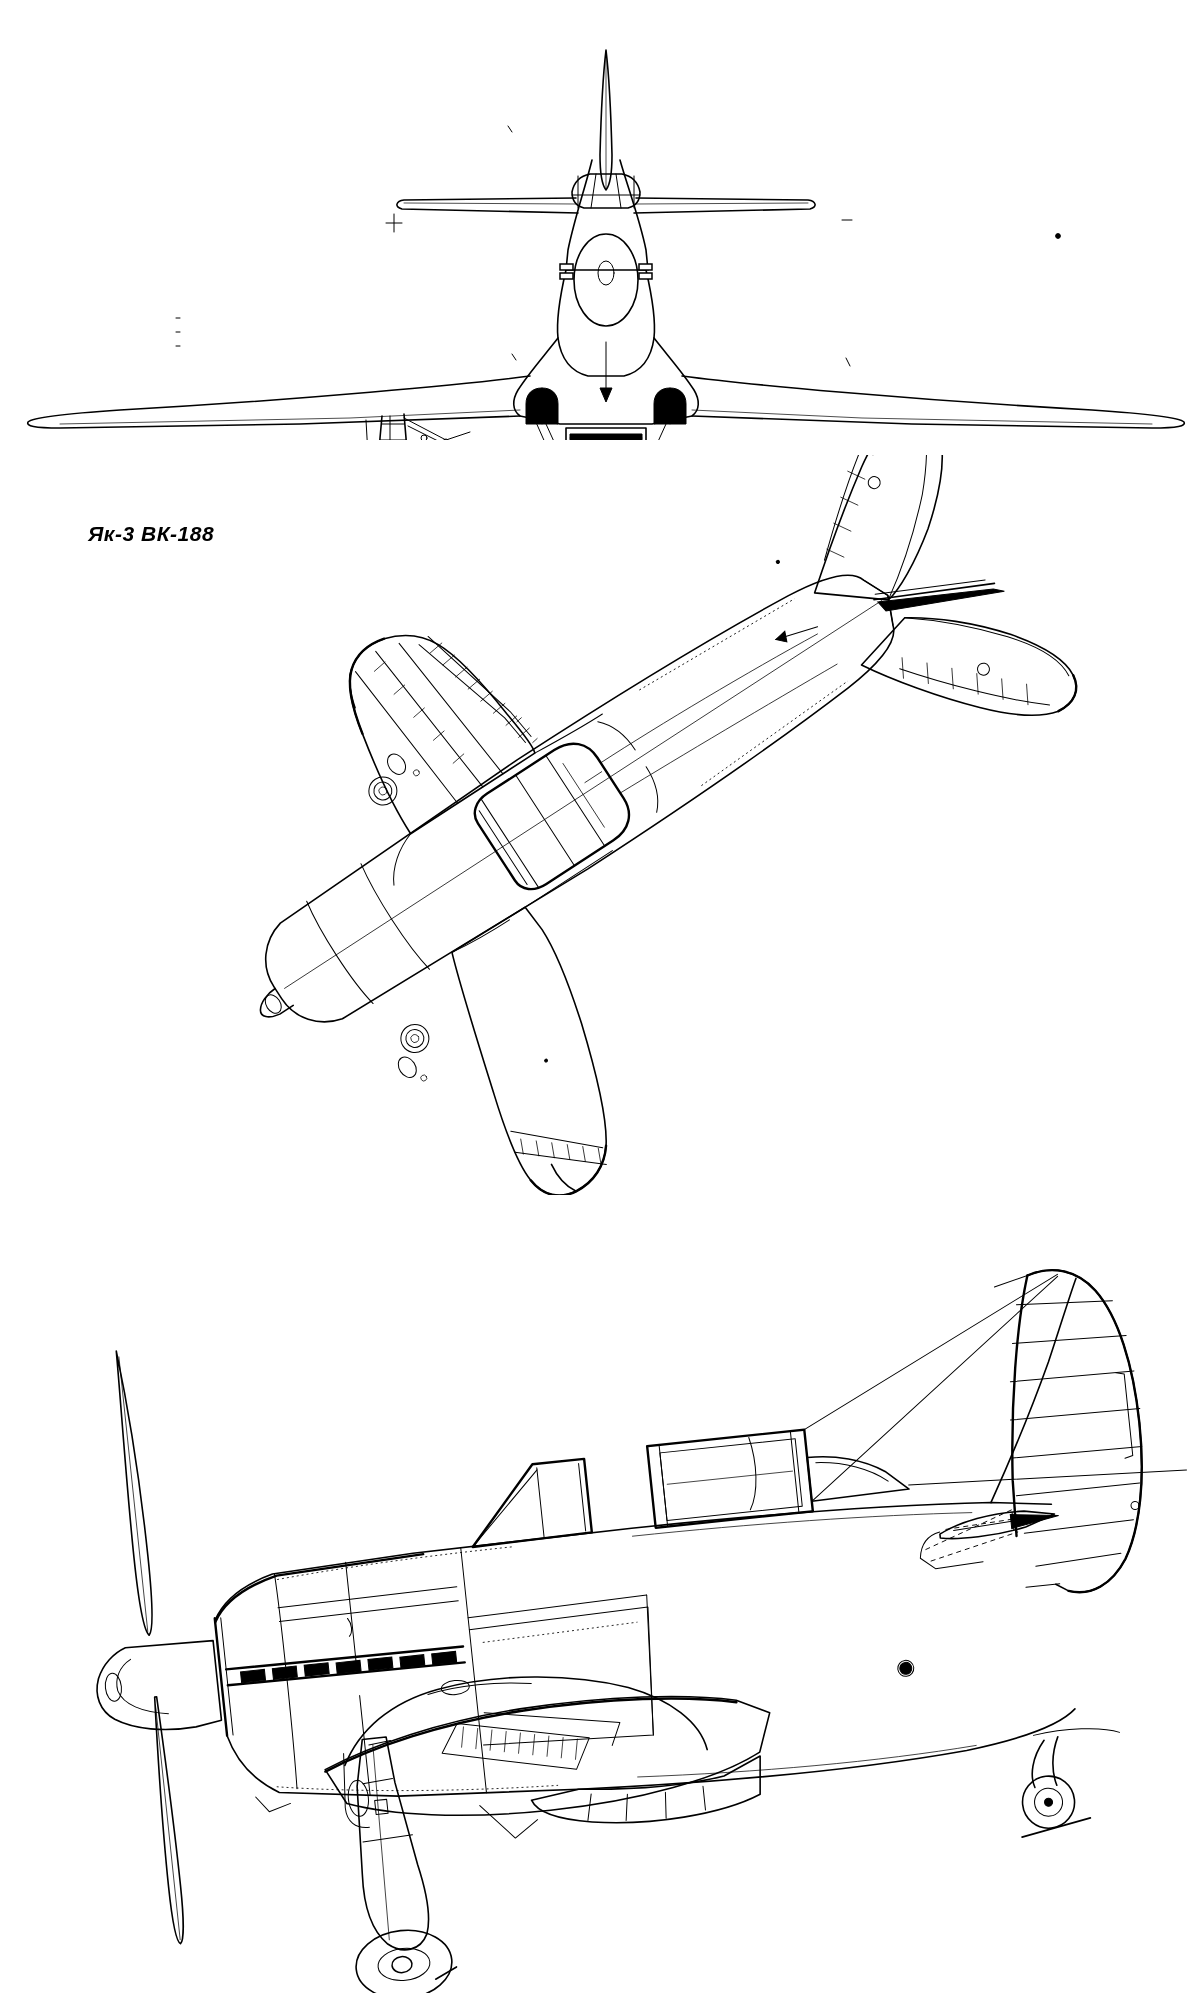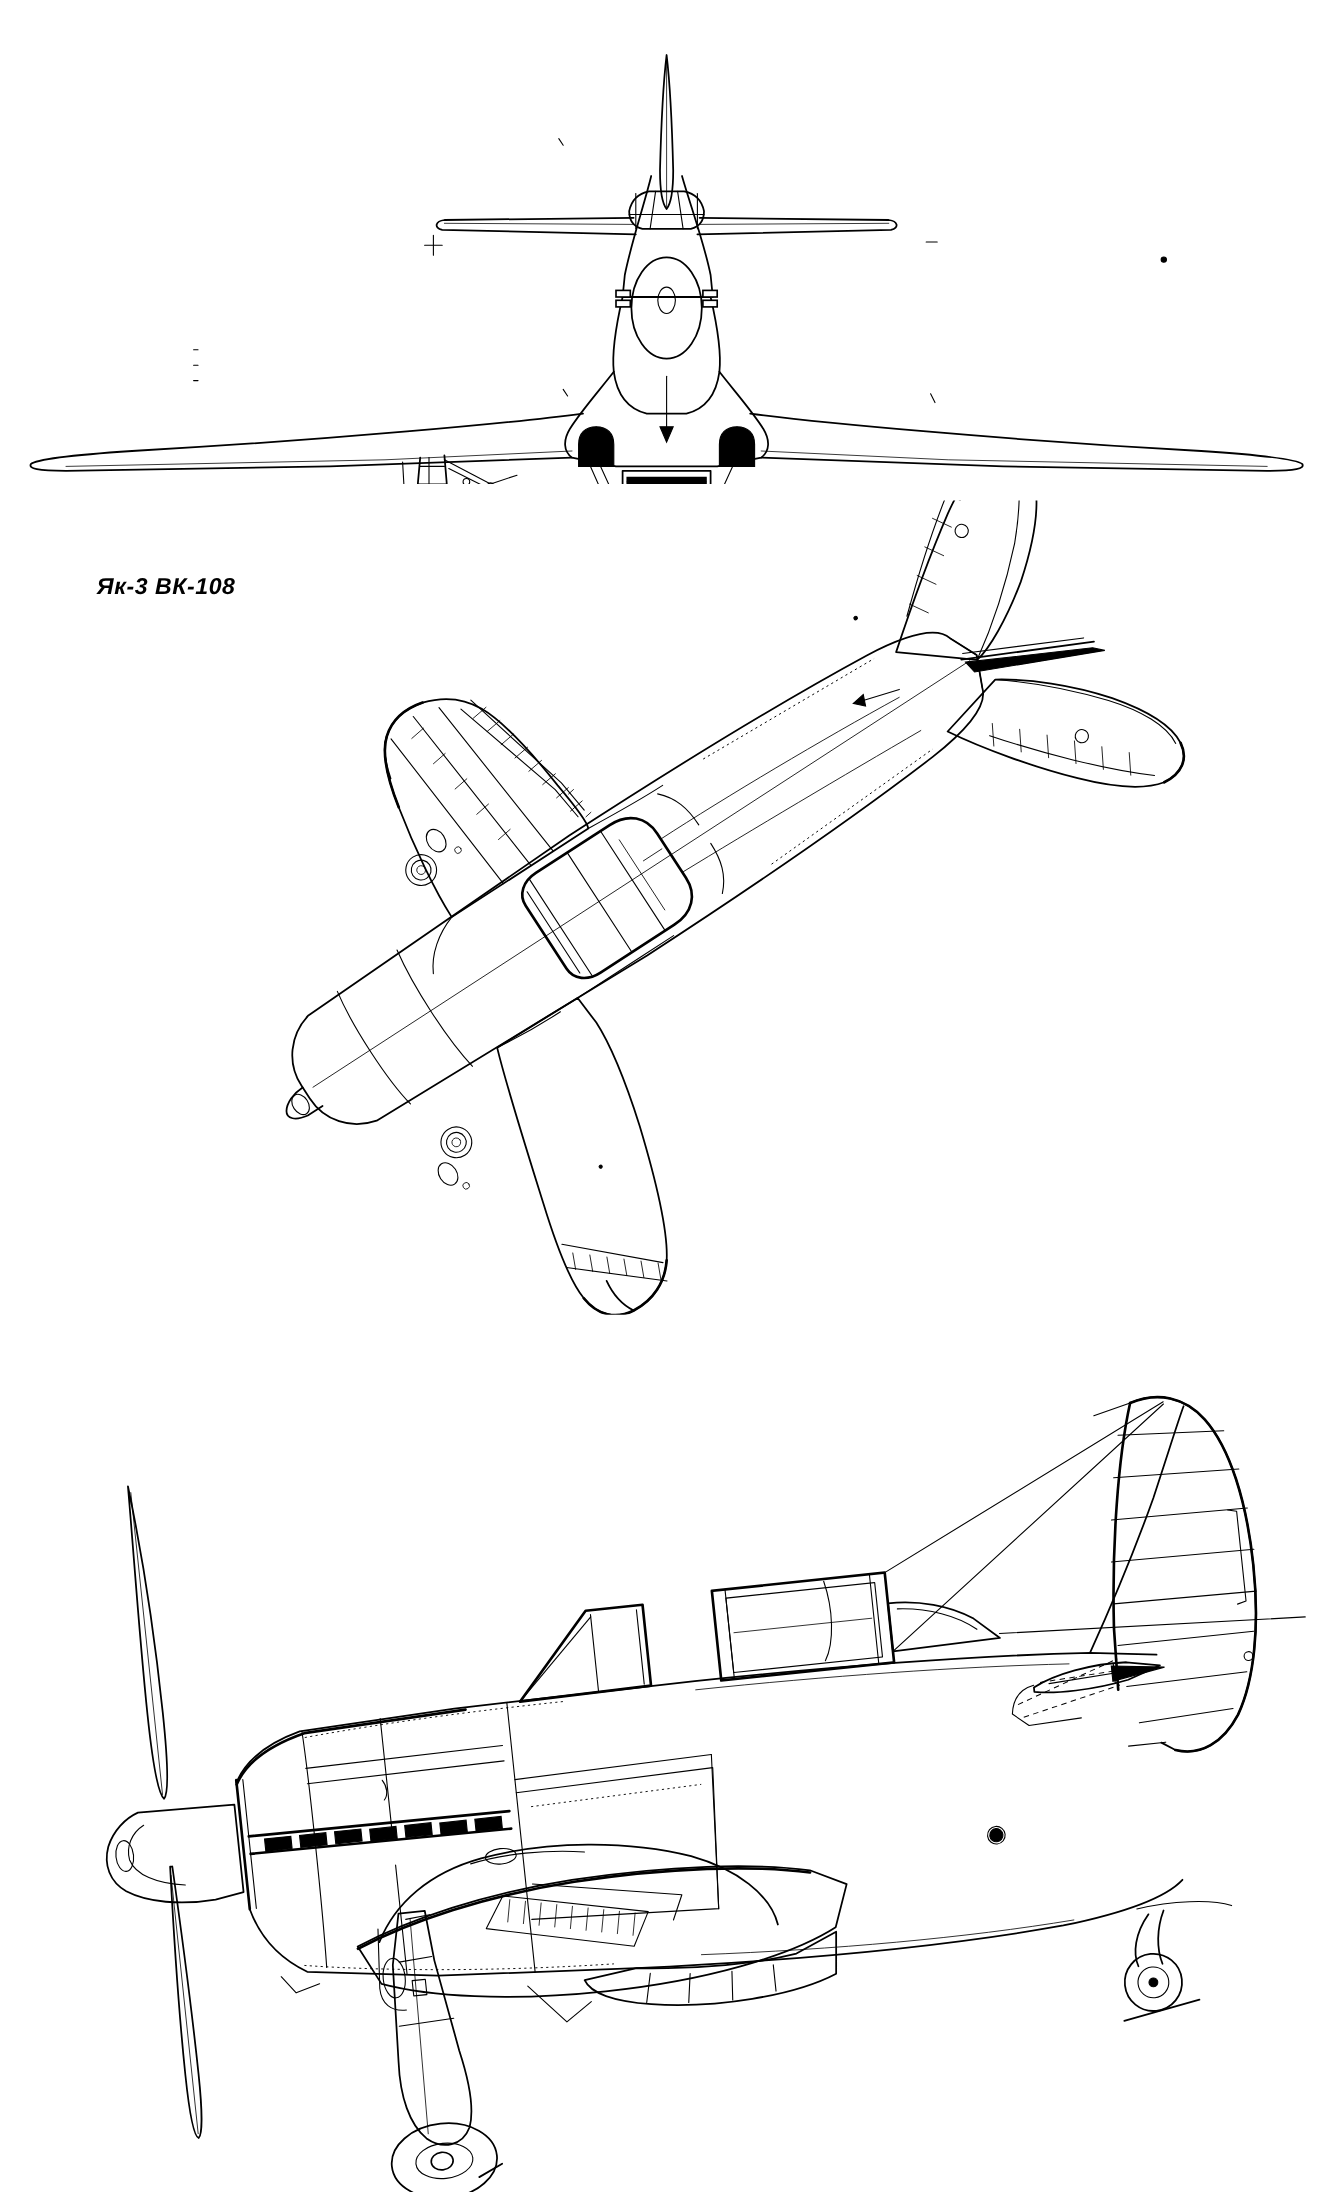--- a/index.html
+++ b/index.html
@@ -145,21 +145,21 @@
     <circle class="fillk" cx="1058" cy="216" r="2.4"></circle>
     <path class="ln-t" d="M842 200 L852 200"></path>
     <path class="ln-t" d="M508 106 L512 112"></path>
     <path class="ln-t" d="M176 298 L180 298"></path>
     <path class="ln-t" d="M176 312 L180 312"></path>
     <path class="ln-t" d="M176 326 L180 326"></path>
     <path class="ln-t" d="M512 334 L516 340"></path>
     <path class="ln-t" d="M846 338 L850 346"></path>
   </svg>
 
-  <div class="label-caption">Як-3  ВК-108</div>
+  <div class="label-caption">Як-3  ВК-188</div>
 
   <svg style="position:absolute;left:0;top:455px;width:1200px;height:740px" viewBox="0 0 1200 740" xmlns="http://www.w3.org/2000/svg">
 
     <g transform="rotate(-33 560 370)">
 
       <path class="ln" d="M232 350
                C232 326 248 306 272 300
                L560 292
                C680 292 800 296 876 302
                C920 306 944 316 948 330

